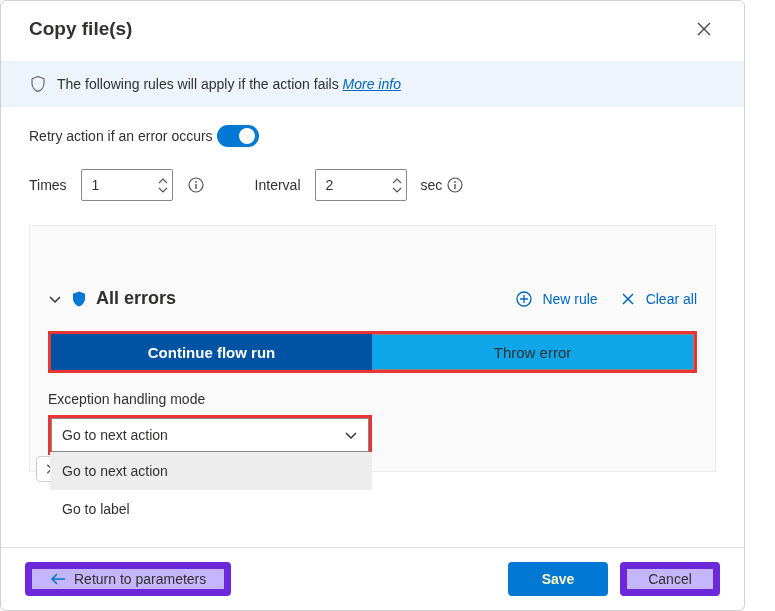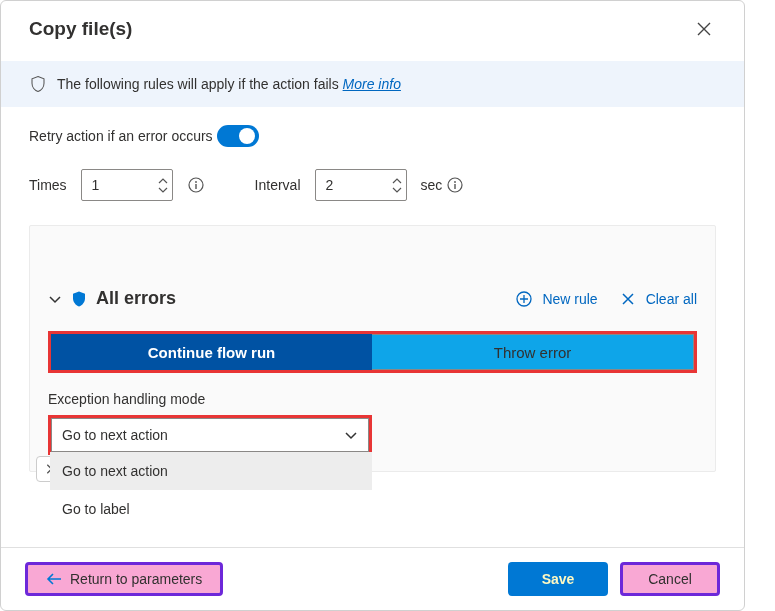--- a/index.html
+++ b/index.html
@@ -227,21 +227,21 @@
     height: 34px;
     padding: 0 18px;
     border-radius: 4px;
     display: inline-flex;
     align-items: center;
     justify-content: center;
     gap: 8px;
     cursor: pointer;
     font-size: 14px;
   }
-  .btn-outline { border: 3px solid #6d28d9; background: #f9a8d4; }
+  .btn-outline { border: 7px solid #6d28d9; background: #c4b5fd; }
   .btn-primary { background: #0078d4; color: #fef9c3; font-weight: 600; min-width: 100px; border: none;}
   .footer .spacer { flex: 1; }
   .footer .btn + .btn { margin-left: 12px; }
   .btn-outline svg { width: 16px; height: 14px; color: #0078d4; }
 </style>
 </head>
 <body>
 
 <div class="dialog">
   <div class="header">

